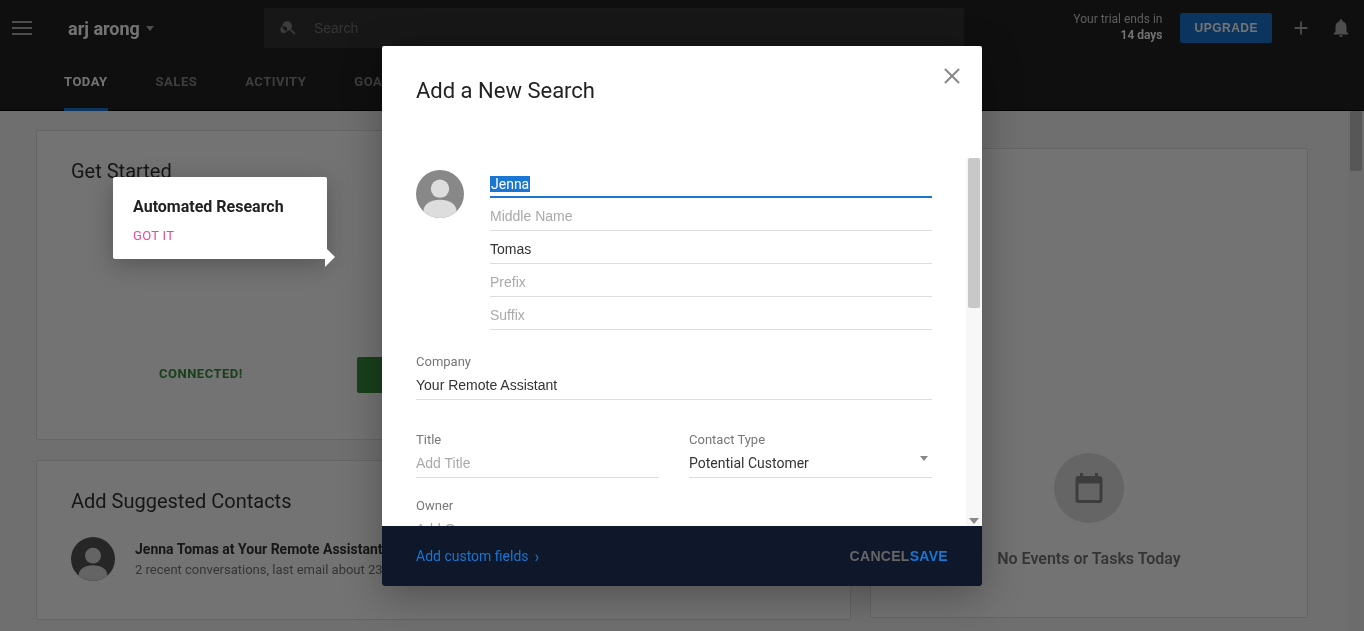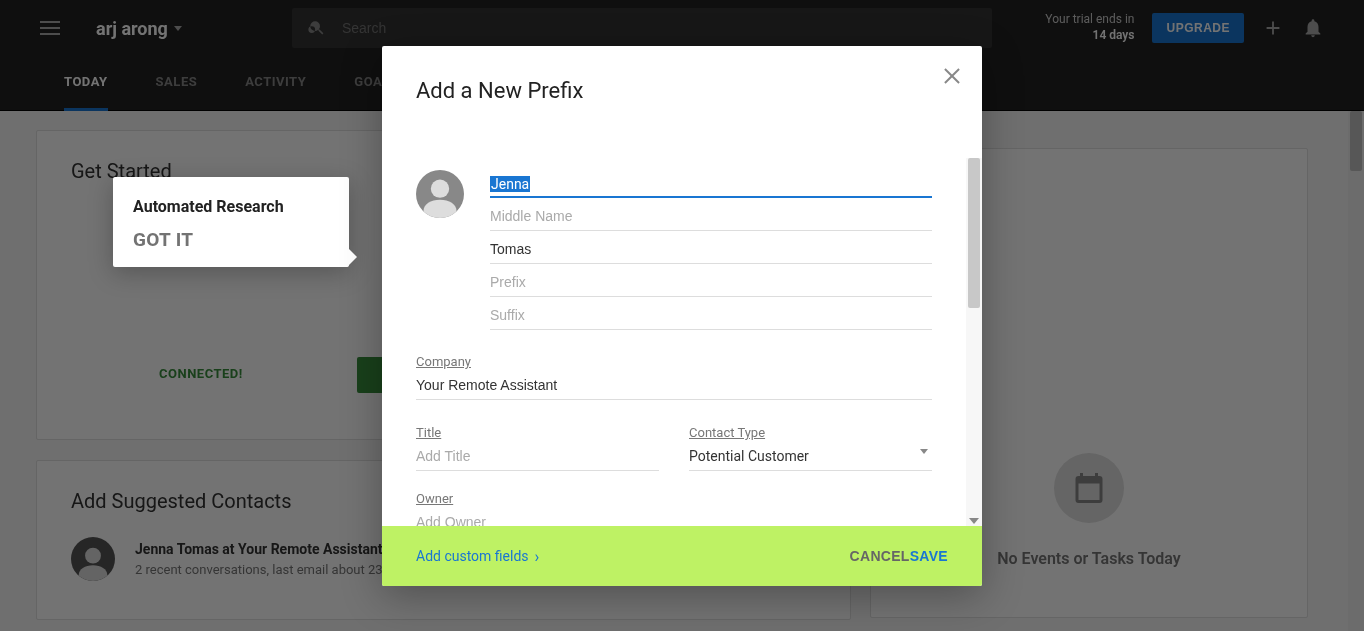--- a/index.html
+++ b/index.html
@@ -2,21 +2,21 @@
 <html><head>
 <meta charset="utf-8">
 <style>
   * { box-sizing: border-box; margin: 0; padding: 0; }
   html, body { width: 1364px; height: 631px; font-family: -apple-system, BlinkMacSystemFont, "Segoe UI", Roboto, Arial, sans-serif; background: #fff; overflow: hidden; }
   body { position: relative; }
 
   
   .topbar {
     position: absolute; top: 0; left: 0; right: 0; height: 56px;
-    background: #222; display: flex; align-items: center; padding: 0 40px;
+    background: #222; display: flex; align-items: center; padding: 0 12px;
   }
   .hamburger { width: 24px; height: 24px; cursor: pointer; display: flex; flex-direction: column; justify-content: center; gap: 4px; margin-right: 32px;}
   .hamburger span { display: block; height: 2px; width: 20px; background: #aaa; }
   .account { color: #fff; font-weight: 700; font-size: 18px; display: flex; align-items: center; gap: 6px; cursor: pointer;}
   .account .caret { width: 0; height: 0; border-left: 4px solid transparent; border-right: 4px solid transparent; border-top: 5px solid #aaa; }
   .search {
     margin-left: 110px; width: 700px; height: 40px; background: #333; border-radius: 2px;
     display: flex; align-items: center; padding: 0 16px; color: #888;
   }
   .search svg { margin-right: 16px; }
@@ -60,31 +60,31 @@
 
   .rightpanel { position:absolute; top:148px; left: 870px; width: 438px; height: 470px; padding: 28px 30px; }
   .rightpanel .month { font-size: 14px; color: #666;}
   .noevents { text-align:center; margin-top: 260px;}
   .noevents .cal-icon { width: 70px; height: 70px; margin: 0 auto 26px; background: #e0e0e0; border-radius: 50%; display:flex; align-items:center; justify-content:center;}
   .noevents .cal-icon svg { width: 36px; height: 36px; fill: #888;}
   .noevents .txt { color: #777; font-weight:600; font-size: 16px;}
 
   
   .popover {
-    position:absolute; top: 177px; left: 113px; width: 236px; background:#fff;
+    position:absolute; top: 177px; left: 113px; width: 214px; background:#fff;
     box-shadow: 0 6px 24px rgba(0,0,0,.25); border-radius: 2px; padding: 20px 20px 16px;
     z-index: 60;
   }
   .popover::after {
     content:""; position:absolute; top: 70px; right:-8px; width:0; height:0;
     border-top: 10px solid transparent; border-bottom: 10px solid transparent; border-left: 10px solid #fff;
   }
   .popover h3 { font-size: 16px; font-weight: 700; color: #222; margin-bottom: 12px;}
   .popover p { font-size: 13px; color: #666; line-height: 1.45; margin-bottom: 18px;}
-  .popover .gotit { color:#737373; font-weight:700; font-size:19px; cursor:pointer; letter-spacing:.3px;}
+  .popover .gotit { color:#ec4899; font-weight:400; font-size:13px; cursor:pointer; letter-spacing:.3px;}
 
   
   .overlay { position:absolute; inset:0; background: rgba(0,0,0,.55); z-index:50;}
 
   
   .modal {
     position:absolute; top: 46px; left: 382px; width: 600px; height: 540px;
     background:#fff; border-radius: 2px; z-index: 70; overflow:hidden;
     box-shadow: 0 10px 40px rgba(0,0,0,.3);
   }
@@ -104,38 +104,38 @@
   .modal-scroll .arrow.up { top:2px; } .modal-scroll .arrow.down { bottom:2px; transform: rotate(180deg);}
   .modal-scroll .arrow::before { content:""; display:block; width:0;height:0; border-left:5px solid transparent; border-right:5px solid transparent; border-bottom:6px solid #888;}
 
   .name-row { display:flex; gap: 26px; }
   .avatar-md { width: 48px; height: 48px; border-radius:50%; background:#888; overflow:hidden; flex-shrink:0; display:flex; align-items:flex-end; justify-content:center;}
   .avatar-md svg { width:44px; height:44px;}
   .name-fields { flex:1; }
 
   .field-label { font-size: 12px; color: #888; margin-bottom: 2px; display:block;}
   .field-label.top { margin-top: 0;}
-  .section-label { font-size: 13px; color: #777; margin-top: 20px; margin-bottom: 2px; text-decoration: underline;}
+  .section-label { font-size: 13px; color: #777; margin-top: 20px; margin-bottom: 2px;}
 
   .text-input {
     width: 100%; border: none; border-bottom: 1px solid #ddd; padding: 6px 0;
     font-size: 14px; color: #333; outline: none; background: transparent;
   }
   .text-input.focused { border-bottom: 2px solid #1976d2; }
   .text-input::placeholder { color: #aaa; }
   .sel-highlight { background:#1976d2; color:#fff; padding: 0 1px;}
 
-  .two-col { display:flex; gap: 30px; margin-top: 25px; align-items: center;}
+  .two-col { display:flex; gap: 30px; margin-top: 32px; align-items: center;}
   .two-col > div { flex:1; }
   .select-field { position:relative; }
   .select-field .caret { position:absolute; right:4px; top: 24px; width:0;height:0; border-left:4px solid transparent; border-right:4px solid transparent; border-top:5px solid #888;}
 
   .modal-footer {
     position:absolute; bottom:0; left:0; right:0; height:60px; display:flex; align-items:center;
-    padding: 0 34px; justify-content: space-between; background:#bef264;
+    padding: 0 34px; justify-content: space-between; background:#0f172a;
   }
   .add-custom { color:#1976d2; font-size:14px; cursor:pointer; display:flex; align-items:center; gap:6px;}
   .add-custom .chev { font-size: 16px;}
   .footer-btns { display:flex; }
   .btn-flat { background:none; border:none; font-size:14px; font-weight:600; cursor:pointer; letter-spacing:.3px;}
   .btn-cancel { color:#666;}
   .btn-save { color:#1976d2;}
 
   .person-name-block .text-input { margin-bottom: 4px;}
 </style>
@@ -219,21 +219,21 @@
 
 <div class="overlay"></div>
 
 <div class="popover">
   <h3>Automated Research</h3>
   <div class="gotit">GOT IT</div>
 </div>
 
 <div class="modal">
   <div class="modal-header">
-    <div class="modal-title">Add a New Prefix</div>
+    <div class="modal-title">Add a New Search</div>
     <div class="close-x"></div>
   </div>
 
   <div class="modal-body">
     <div class="name-row">
       <div class="avatar-md">
         <svg viewBox="0 0 24 24" fill="#444">
             <circle cx="12" cy="8" r="5" fill="#ddd"></circle>
             <path d="M12 14c-5 0-9 2.5-9 6v4h18v-4c0-3.5-4-6-9-6z" fill="#ddd"></path>
           </svg>

